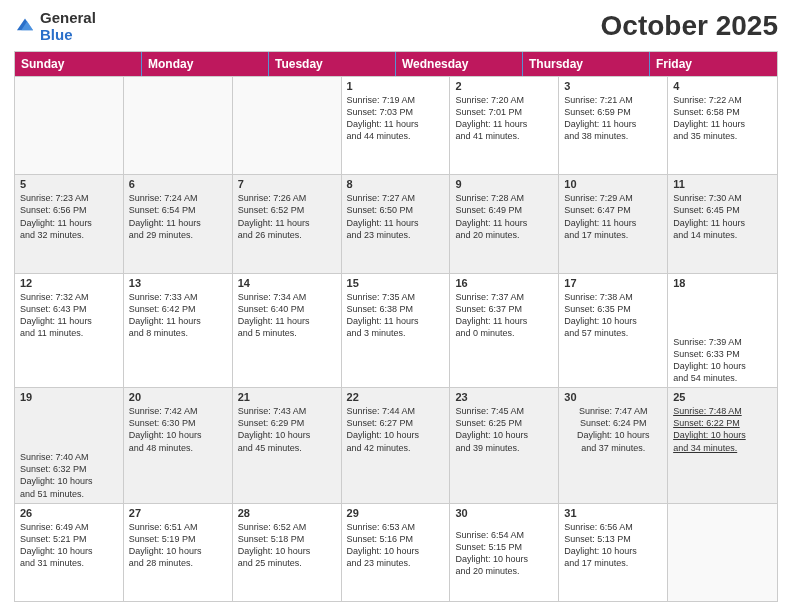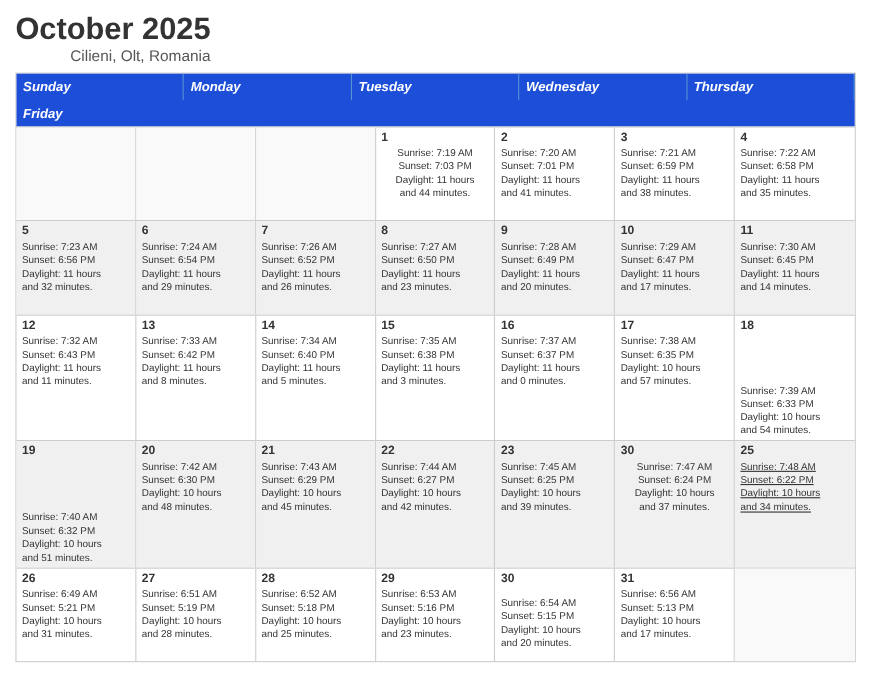--- a/index.html
+++ b/index.html
@@ -58,23 +58,22 @@
       color: #555;
     }
     .calendar {
       flex: 1;
       display: flex;
       flex-direction: column;
       border: 1px solid #ccc;
     }
     .cal-header-row {
       display: grid;
-      grid-template-columns: repeat(5, 1fr);
-      background: #1d4ed8;
-      font-style: italic;
+      grid-template-columns: repeat(6, 1fr);
+      background: #be185d;
     }
     .cal-header-cell {
       color: #fff;
       font-size: 12px;
       font-weight: bold;
       padding: 5px 6px;
       border-right: 1px solid #5592d4;
       text-align: left;
     }
     .cal-header-cell:last-child { border-right: none; }
@@ -110,43 +109,54 @@
       font-size: 9px;
       color: #333;
       line-height: 1.35;
     }
   </style>
 </head>
 <body>
 
 <div class="page">
   <div class="header">
+    <div class="logo">
+      <div class="logo-icon">
+        <svg viewBox="0 0 30 30" xmlns="http://www.w3.org/2000/svg">
+          <polygon points="4,22 15,6 26,22" fill="#2a6fc9"></polygon>
+          <polygon points="10,22 18,10 26,22" fill="#5aa0e8" opacity="0.7"></polygon>
+        </svg>
+      </div>
+      <div>
+        <div class="logo-text-general">General</div>
+        <div class="logo-text-blue">Blue</div>
+      </div>
+    </div>
     <div class="title-block">
       <div class="title-month">October 2025</div>
-      <div class="title-location">Cilieni, Olt, Romania</div>
     </div>
   </div>
 
   <div class="calendar">
     <div class="cal-header-row">
     <div class="cal-header-cell">Sunday</div>
         <div class="cal-header-cell">Monday</div>
         <div class="cal-header-cell">Tuesday</div>
         <div class="cal-header-cell">Wednesday</div>
         <div class="cal-header-cell">Thursday</div>
         <div class="cal-header-cell">Friday</div>
       </div>
     <div class="cal-body">
     <div class="cal-week">
           <div class="cal-cell empty"></div>
           <div class="cal-cell empty"></div>
           <div class="cal-cell empty"></div>
           <div class="cal-cell">
             <div class="day-num">1</div>
-            <div class="cell-text" style="white-space: pre-line; text-align: center;">Sunrise: 7:19 AM
+            <div class="cell-text" style="white-space: pre-line;">Sunrise: 7:19 AM
 Sunset: 7:03 PM
 Daylight: 11 hours
 and 44 minutes.</div>
           </div>
           <div class="cal-cell">
             <div class="day-num">2</div>
             <div class="cell-text" style="white-space: pre-line;">Sunrise: 7:20 AM
 Sunset: 7:01 PM
 Daylight: 11 hours
 and 41 minutes.</div>

